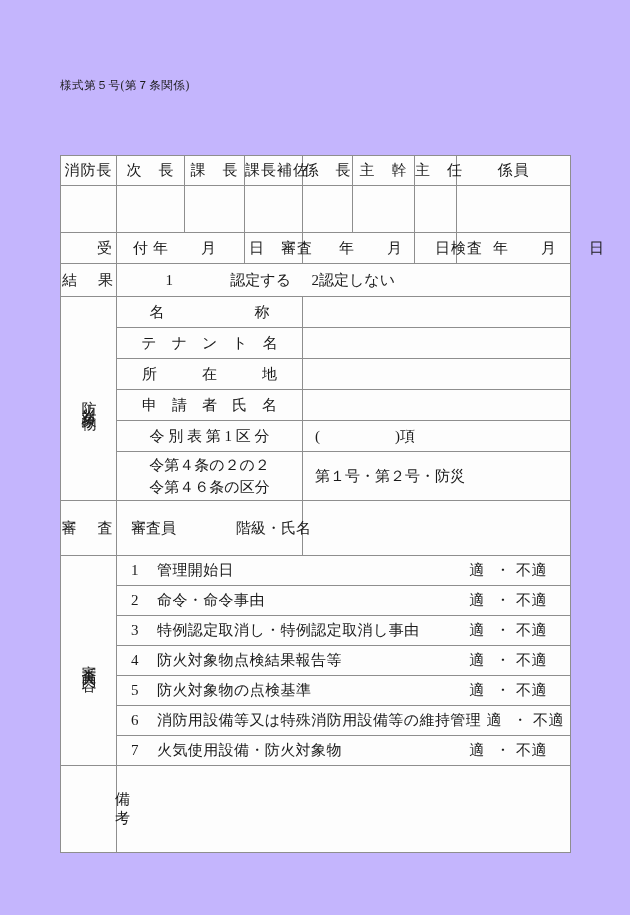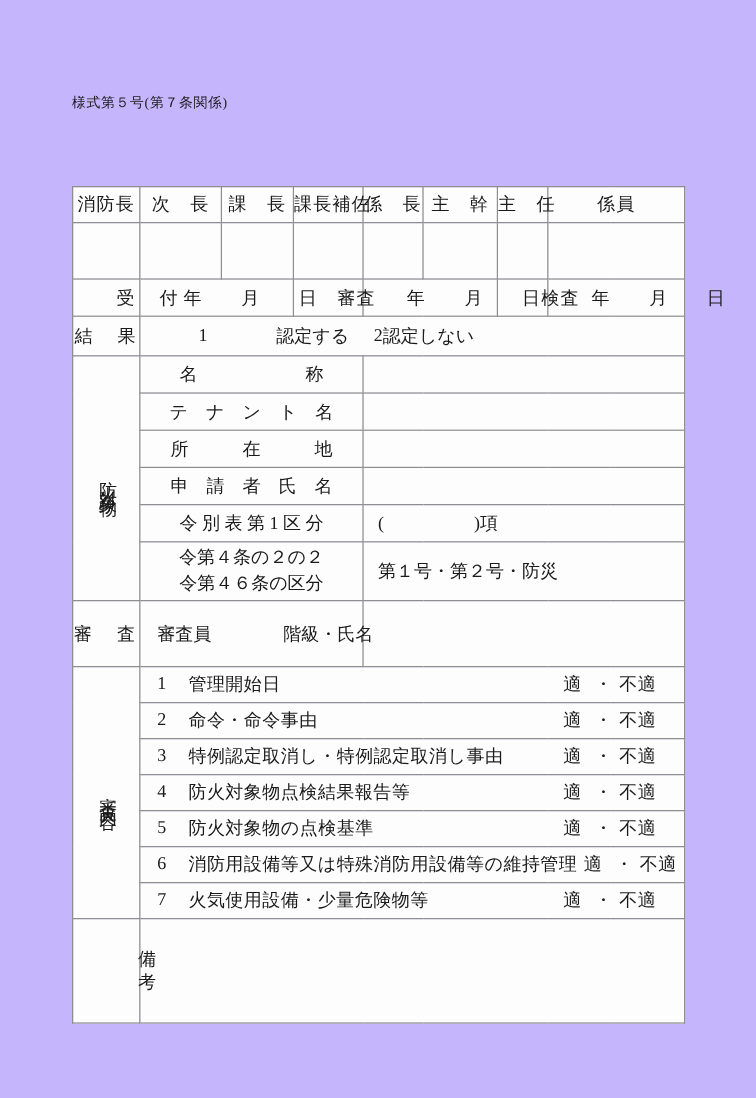--- a/index.html
+++ b/index.html
@@ -393,21 +393,21 @@
             <span class="dot">・</span>
             <span class="ng">不適</span>
           </span>
         </span>
       </td>
     </tr>
     <tr class="item-row">
       <td class="l" colspan="8">
         <span class="item-line">
           <span class="item-num">7</span>
-          <span class="item-label">火気使用設備・少量危険物等</span>
+          <span class="item-label">火気使用設備・防火対象物</span>
           <span class="judge">
             <span class="ok">適</span>
             <span class="dot">・</span>
             <span class="ng">不適</span>
           </span>
         </span>
       </td>
     </tr>
 
     <tr class="bikou-row">

